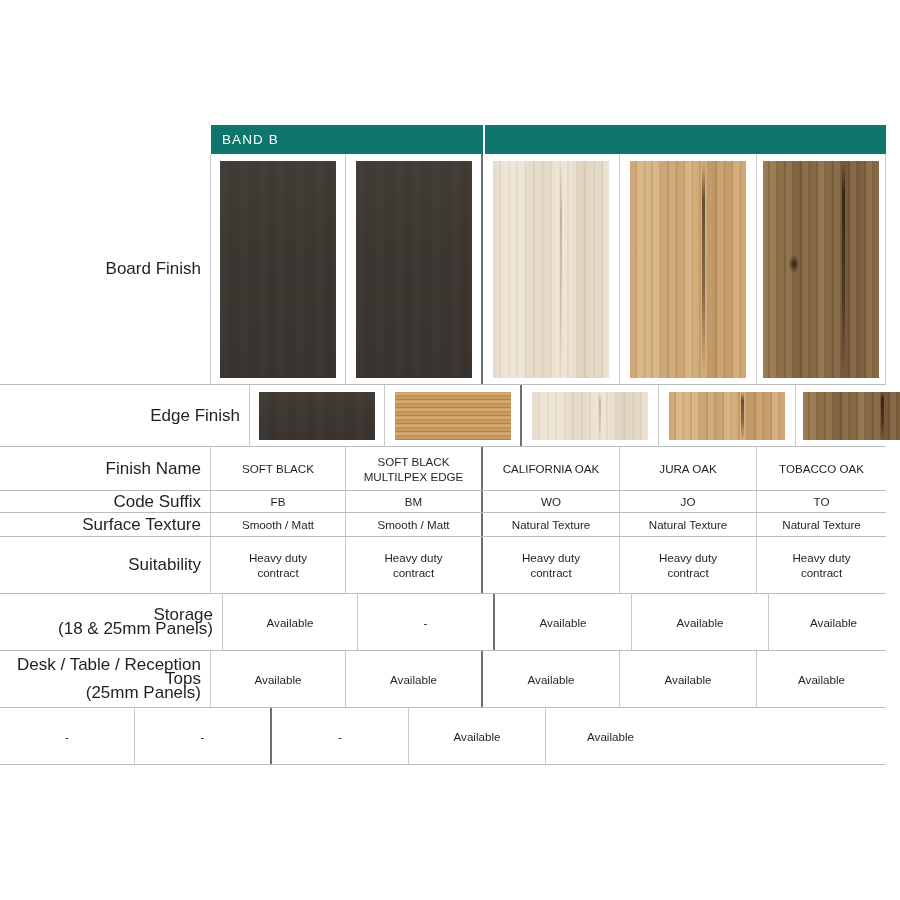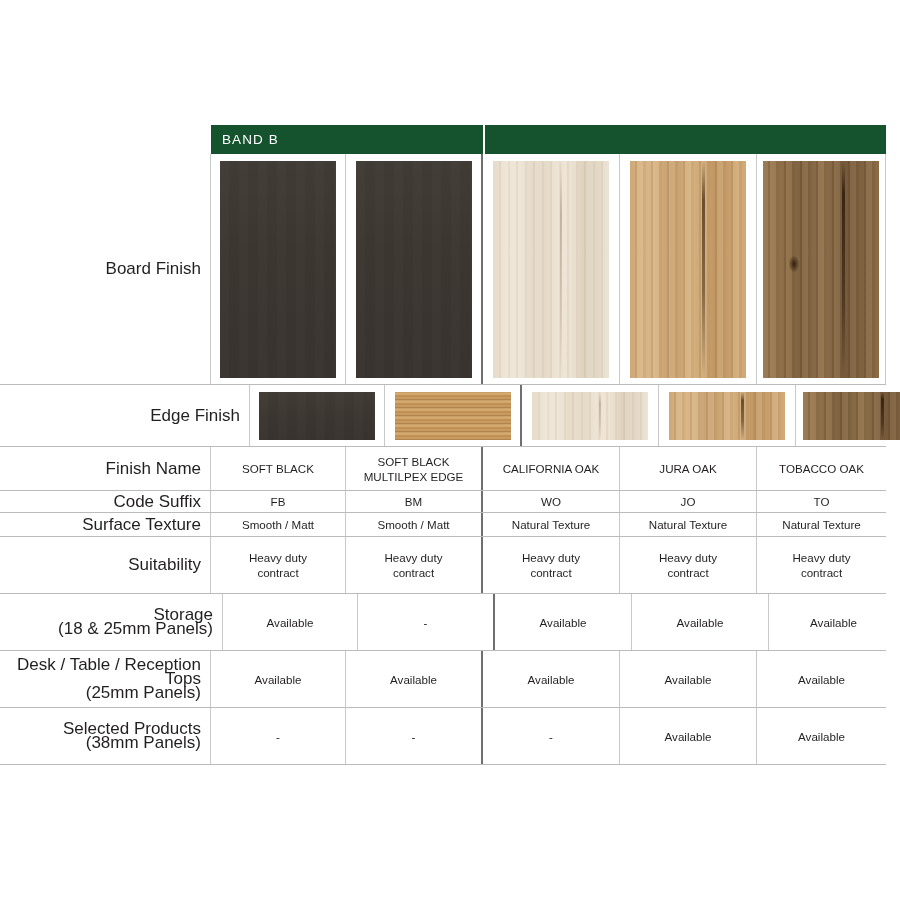--- a/index.html
+++ b/index.html
@@ -24,21 +24,21 @@
     background: #ffffff;
   }
 
   
   .band-bar {
     position: absolute;
     left: 0;
     top: 125px;
     width: 886px;
     height: 29px;
-    background: #14532d;
+    background: #0f766e;
   }
   .band-bar .white-notch {
     position: absolute;
     left: 0; top: 0;
     width: 211px;
     height: 29px;
     background: #ffffff;
   }
   .band-label {
     position: absolute;
@@ -372,26 +372,20 @@
         </div>
       </div>
       <div class="cell c1">Available</div>
       <div class="cell c2">Available</div>
       <div class="cell c3">Available</div>
       <div class="cell c4">Available</div>
       <div class="cell c5">Available</div>
     </div>
 
     <div class="row selected last">
-      <div class="cell label">
-        <div>
-          <span class="multi-line">Selected Products</span>
-          <span class="multi-line">(38mm Panels)</span>
-        </div>
-      </div>
       <div class="cell c1">-</div>
       <div class="cell c2">-</div>
       <div class="cell c3">-</div>
       <div class="cell c4">Available</div>
       <div class="cell c5">Available</div>
     </div>
 
   </div>
 </div>
 

